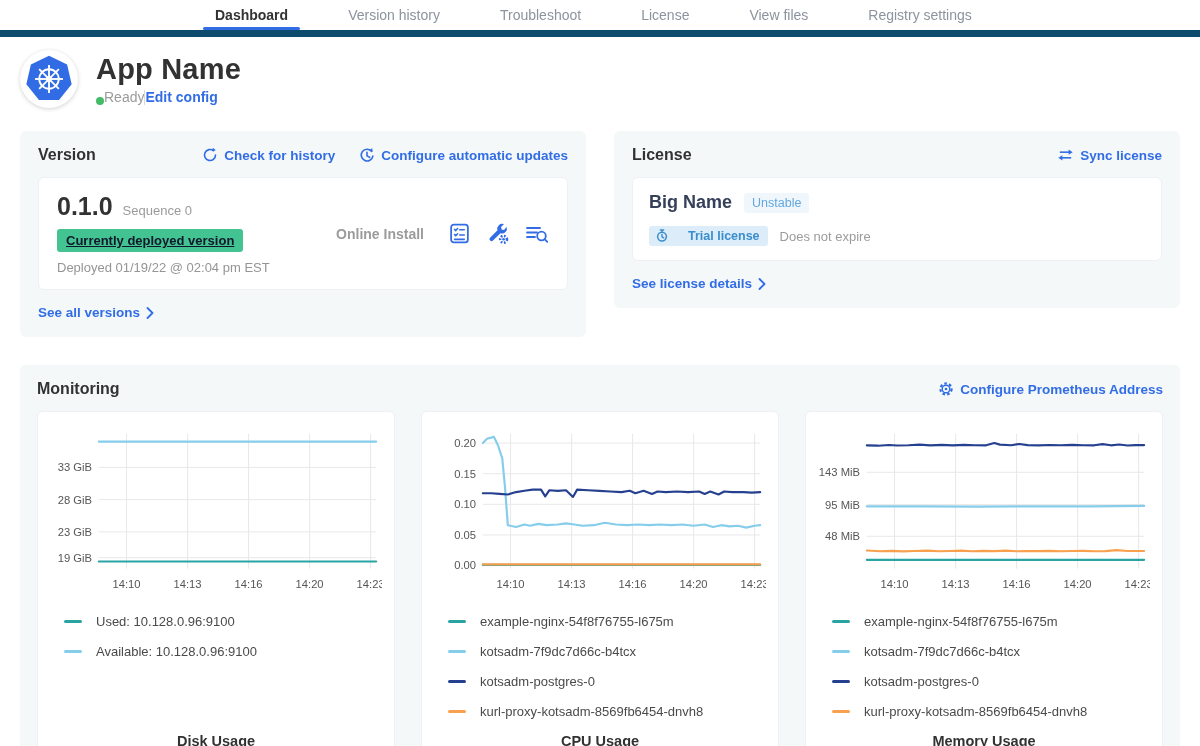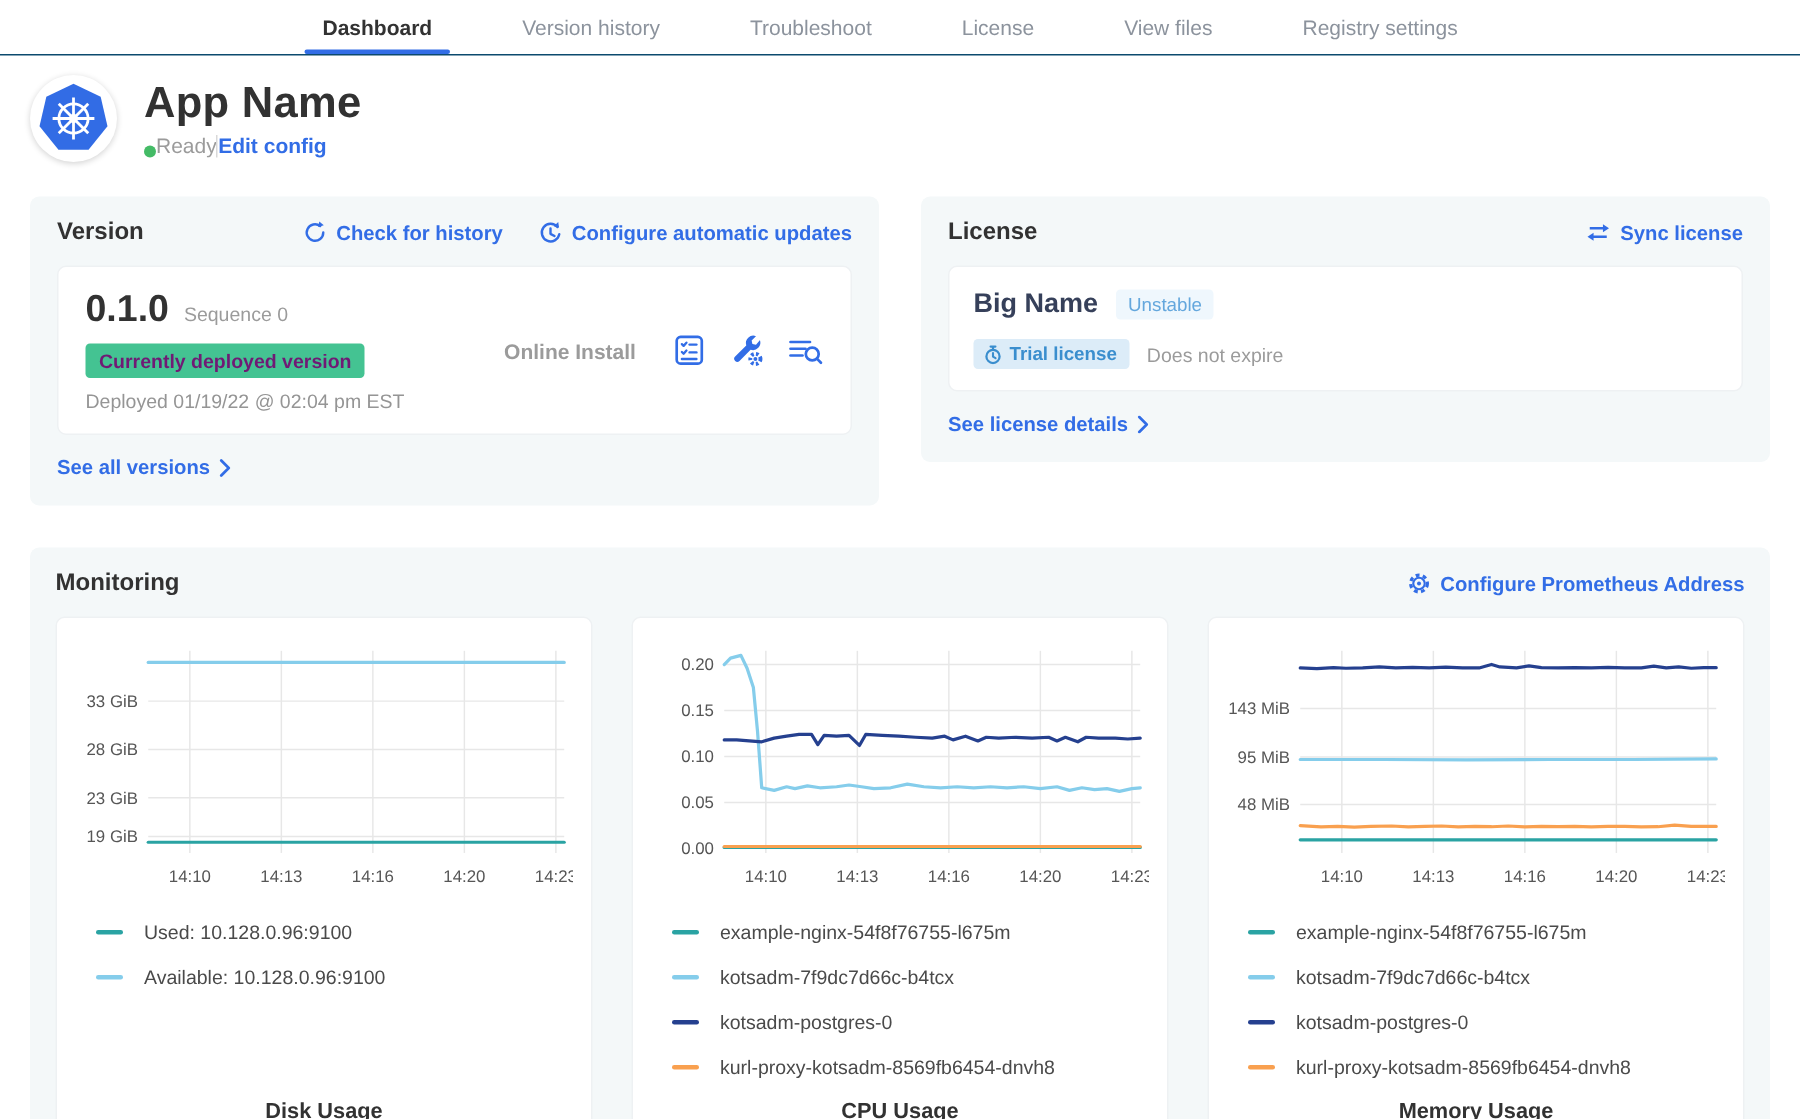--- a/index.html
+++ b/index.html
@@ -2,21 +2,21 @@
 <html><head>
 <meta charset="utf-8">
 <style>
   * { box-sizing: border-box; margin: 0; padding: 0; }
   html,body { width:1200px; height:746px; }
   body {
     font-family: "Liberation Sans", "DejaVu Sans", sans-serif;
     background:#ffffff; color:#323232; overflow:hidden;
   }
   
-  .topnav { height:37px; border-bottom:1px solid #0c4a6e; display:flex; align-items:stretch; padding-left:185px; background:#fff; }
+  .topnav { height:37px; border-bottom:7px solid #0c4a6e; display:flex; align-items:stretch; padding-left:185px; background:#fff; }
   .tab { font-size:14px; color:#8c939d; display:flex; align-items:center; padding:0 30px; cursor:pointer; position:relative; font-weight:400; }
   .tab.active { color:#323232; font-weight:700; }
   .tab.active::after { content:""; position:absolute; left:18px; right:18px; bottom:0; height:3px; background:#326de6; border-radius:2px; }
   
   .main { padding:0 20px; }
   .app-header { margin-top:13px; display:flex; align-items:center; gap:18px; }
   .logo-wrap { width:58px; height:58px; border-radius:50%; background:#fff; box-shadow:0 1px 4px rgba(0,0,0,.18); display:flex; align-items:center; justify-content:center; }
   .app-title { font-size:29px; font-weight:700; letter-spacing:.2px; }
   .app-status-row { display:flex; align-items:flex-end; margin-top:3px; }
   .status-dot { width:8px; height:8px; border-radius:50%; background:#44bb66; }
@@ -31,34 +31,34 @@
   .panel-title { font-size:16px; font-weight:700; }
   .panel-links { display:flex; gap:24px; align-items:center; }
   .white-card { background:#fff; border-radius:6px; border:1px solid #eef1f3; }
   
   .version-panel { width:566px; flex:0 0 566px; }
   .version-card { padding:14px 18px; display:flex; align-items:center; }
   .version-left { width:255px; }
   .vnum-row { display:flex; align-items:baseline; gap:10px; }
   .version-number { font-size:25px; font-weight:700; }
   .sequence { font-size:13px; color:#9b9b9b; }
-  .deployed-badge { display:inline-block; margin-top:8px; background:#44c392; color:#701a75; font-size:13px; font-weight:700; padding:4px 9px; border-radius:3px; }
+  .deployed-badge { display:inline-block; margin-top:8px; background:#44c392; color:#0f172a; font-size:13px; font-weight:700; padding:4px 9px; border-radius:3px;text-decoration:underline; }
   .deployed-at { margin-top:8px; font-size:13px; color:#959595; }
   .install-type { flex:1; text-align:center; font-size:14px; font-weight:700; color:#9b9b9b; }
   .version-actions { display:flex; gap:15px; align-items:center; }
   .icon-btn { cursor:pointer; display:flex; }
   .see-link { margin-top:13px; }
   
   .license-panel { flex:1; }
   .license-card { padding:14px 16px; }
   .license-name-row { display:flex; align-items:center; gap:12px; }
   .license-name { font-size:18px; font-weight:700; color:#36405a; }
   .badge-light { background:#eff7fd; color:#64a7dd; font-size:12.5px; font-weight:400; padding:3px 8px; border-radius:3px; }
   .license-meta-row { display:flex; align-items:center; gap:12px; margin-top:13px; }
-  .badge-trial { background:#dcecf8; color:#3a8ece; font-size:12.5px; font-weight:700; padding:3px 8px 3px 7px; border-radius:3px; display:inline-flex; align-items:center; gap:5px; }
+  .badge-trial { background:#dcecf8; color:#3a8ece; font-size:12.5px; font-weight:700; padding:3px 8px 3px 7px; border-radius:3px; display:inline-flex; align-items:flex-start; gap:20px; }
   .expiry { font-size:13px; color:#9b9b9b; }
   
   .monitoring-panel { margin-top:28px; padding:15px 17px 18px; }
   .charts-row { display:flex; gap:26px; margin-top:6px; }
   .chart-card { flex:1; background:#fff; border-radius:6px; border:1px solid #eef1f3; padding:12px 12px 16px; display:flex; flex-direction:column; }
   .chart-svg { width:100%; height:176px; display:block; }
   .legend { margin:14px 0 0 14px; display:flex; flex-direction:column; gap:15px; }
   .legend-item { display:flex; align-items:center; gap:14px; font-size:13px; color:#4a4a4a; }
   .legend-dash { width:18px; height:3px; border-radius:2px; flex:0 0 18px; }
   .chart-title { margin-top:auto; padding-top:14px; text-align:center; font-size:14.5px; font-weight:700; color:#323232; }

